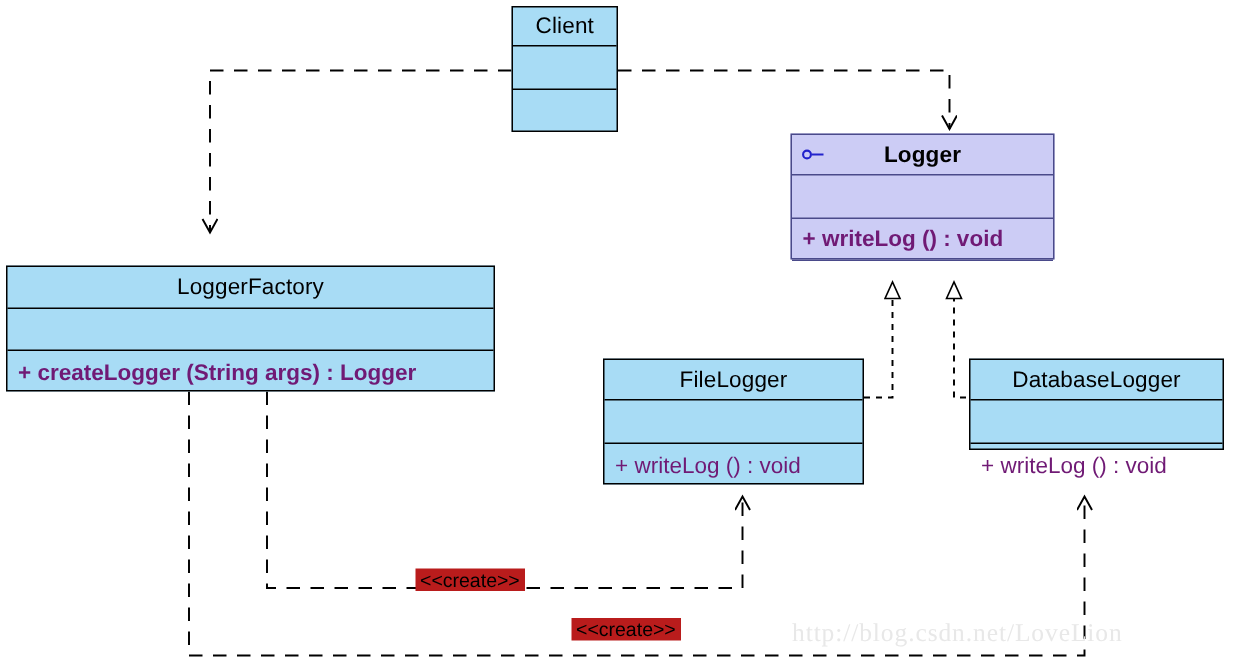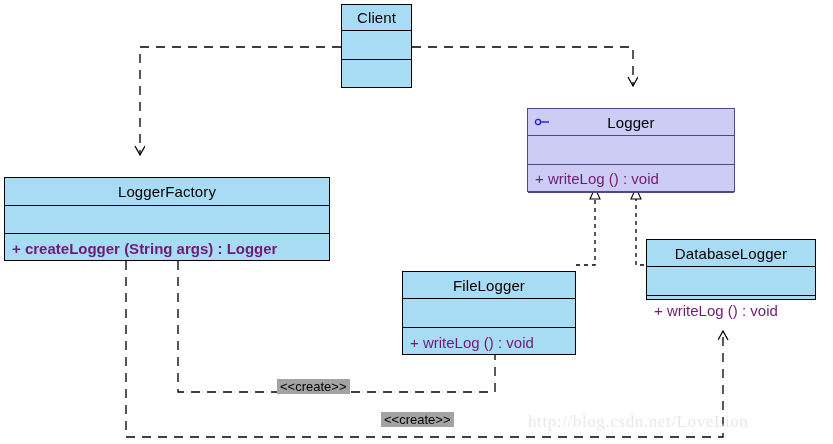--- a/index.html
+++ b/index.html
@@ -70,21 +70,21 @@
     width: 16px;
     height: 8px;
     z-index: 6;
   }
   .edge-label {
     position: absolute;
     font-size: 13px;
     color: #000000;
     white-space: nowrap;
     z-index: 4;
-    background: #a3a3a3;
+    background: #b91c1c;
     padding: 0 3px;
   }
   .watermark {
     position: absolute;
     font-family: "Liberation Serif", serif;
     font-size: 17px;
     color: #e8e8e8;
     white-space: nowrap;
     letter-spacing: .6px;
     z-index: 2;
@@ -132,21 +132,21 @@
   </svg>
 
   <div class="uml-class" style="left:341px; top:4px; width:71px; height:84px;">
     <div class="compartment c-name" style="height:26px;">
       <span>Client</span>
     </div>
     <div class="compartment c-empty" style="height:29px;"></div>
     <div class="compartment c-empty" style="height:29px;"></div>
   </div>
 
-  <div class="uml-class iface" style="left:527px; top:108px; width:208px; height:84px;">
+  <div class="uml-class iface" style="left:527px; top:89px; width:176px; height:84px;font-weight:bold;">
     <svg class="iface-icon" viewBox="0 0 16 8" xmlns="http://www.w3.org/2000/svg">
       <circle cx="4" cy="4" r="2.6" fill="none" stroke="#2222cc" stroke-width="1.4"></circle>
       <line x1="7" y1="4" x2="15" y2="4" stroke="#2222cc" stroke-width="1.4"></line>
     </svg>
     <div class="compartment c-name" style="height:27px;">
       <span>Logger</span>
     </div>
     <div class="compartment c-empty" style="height:29px;"></div>
     <div class="compartment c-member" style="height:28px;">
       <span>+ writeLog () : void</span>
@@ -156,21 +156,21 @@
   <div class="uml-class" style="left:4px; top:177px; width:326px; height:84px;">
     <div class="compartment c-name" style="height:28px;">
       <span>LoggerFactory</span>
     </div>
     <div class="compartment c-empty" style="height:28px;"></div>
     <div class="compartment c-member" style="height:28px;font-weight:bold;">
       <span>+ createLogger (String args) : Logger</span>
     </div>
   </div>
 
-  <div class="uml-class" style="left:402px; top:239px; width:174px; height:84px;margin-top:32px;">
+  <div class="uml-class" style="left:402px; top:239px; width:174px; height:84px;">
     <div class="compartment c-name" style="height:27px;">
       <span>FileLogger</span>
     </div>
     <div class="compartment c-empty" style="height:29px;"></div>
     <div class="compartment c-member" style="height:28px;">
       <span>+ writeLog () : void</span>
     </div>
   </div>
 
   <div class="uml-class" style="left:646px; top:239px; width:170px; height:61px;">

